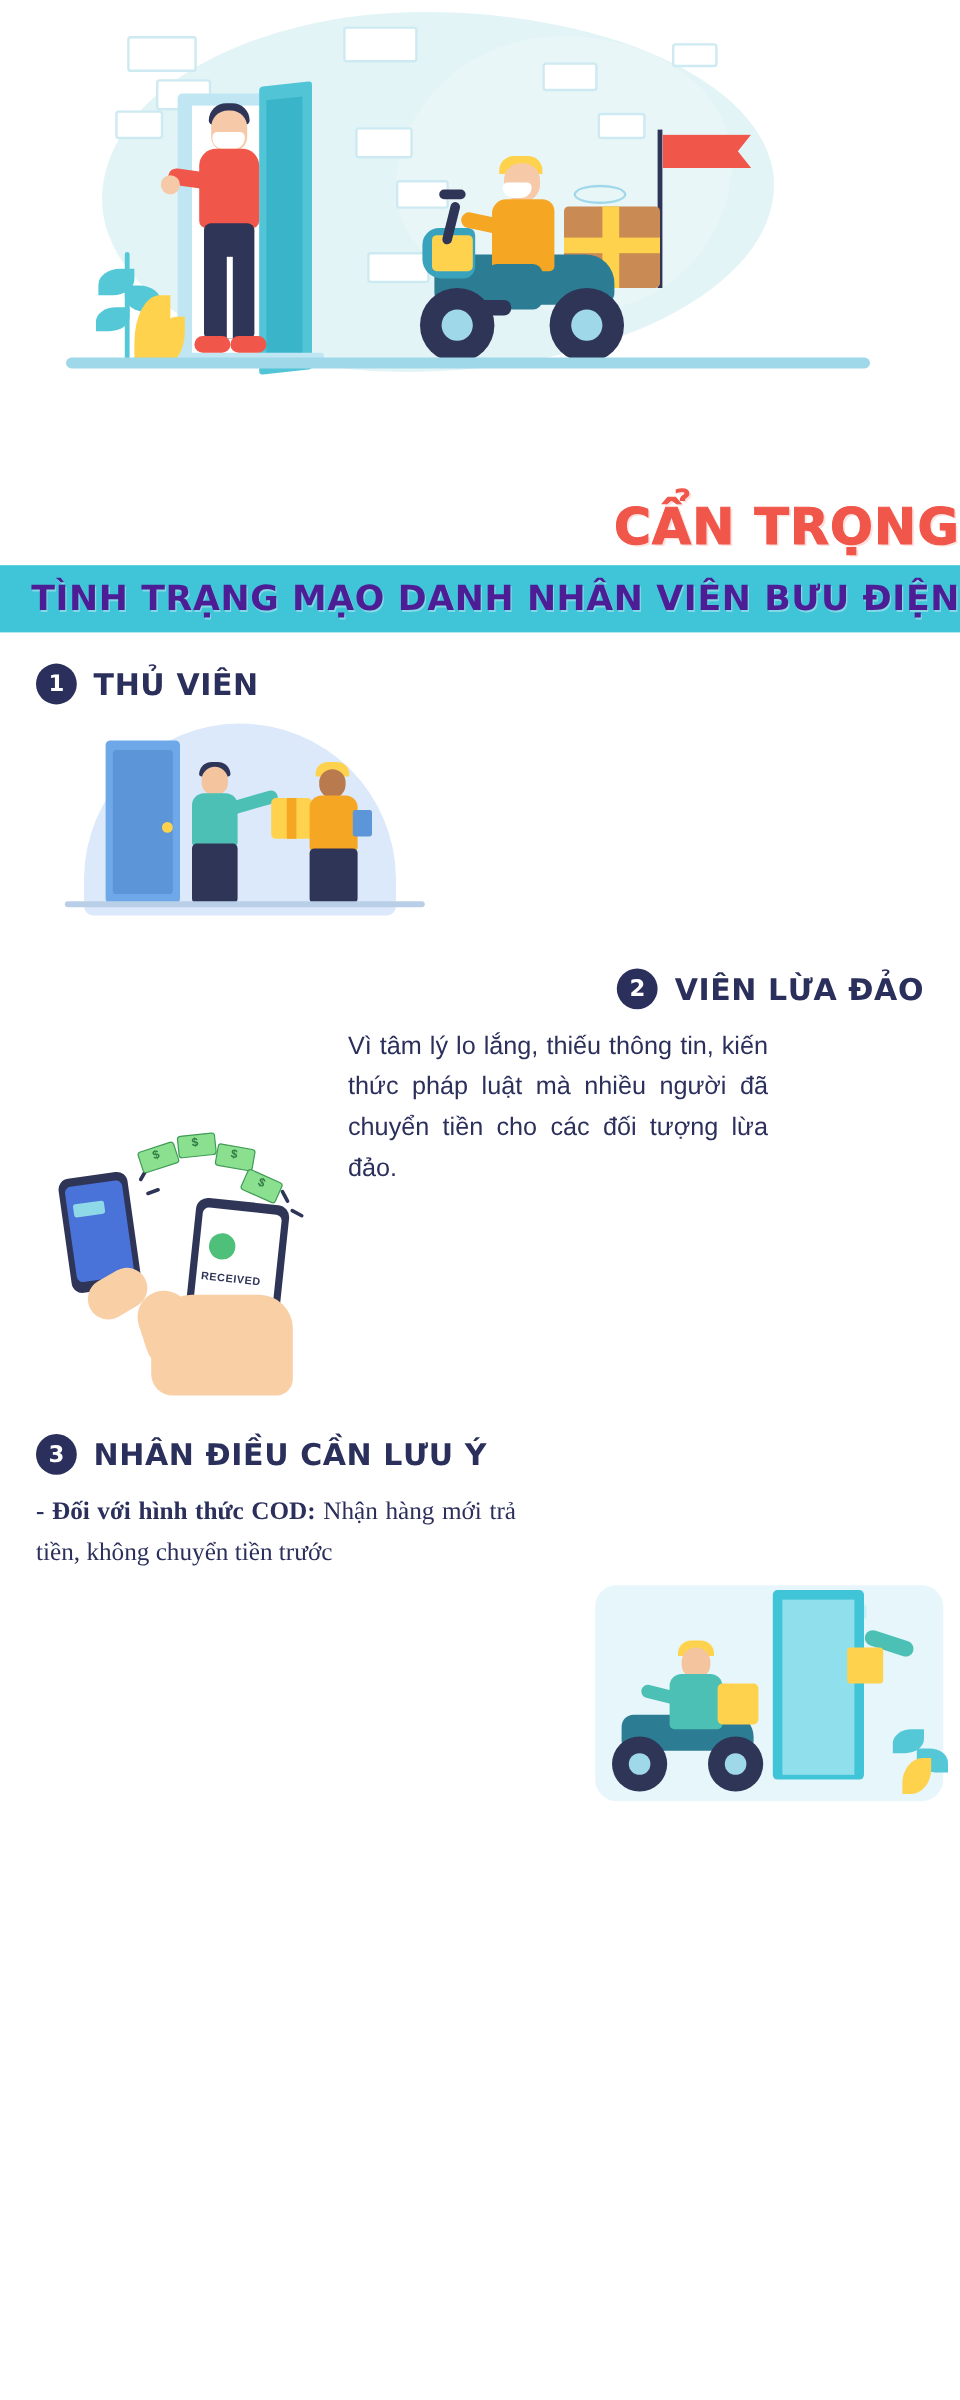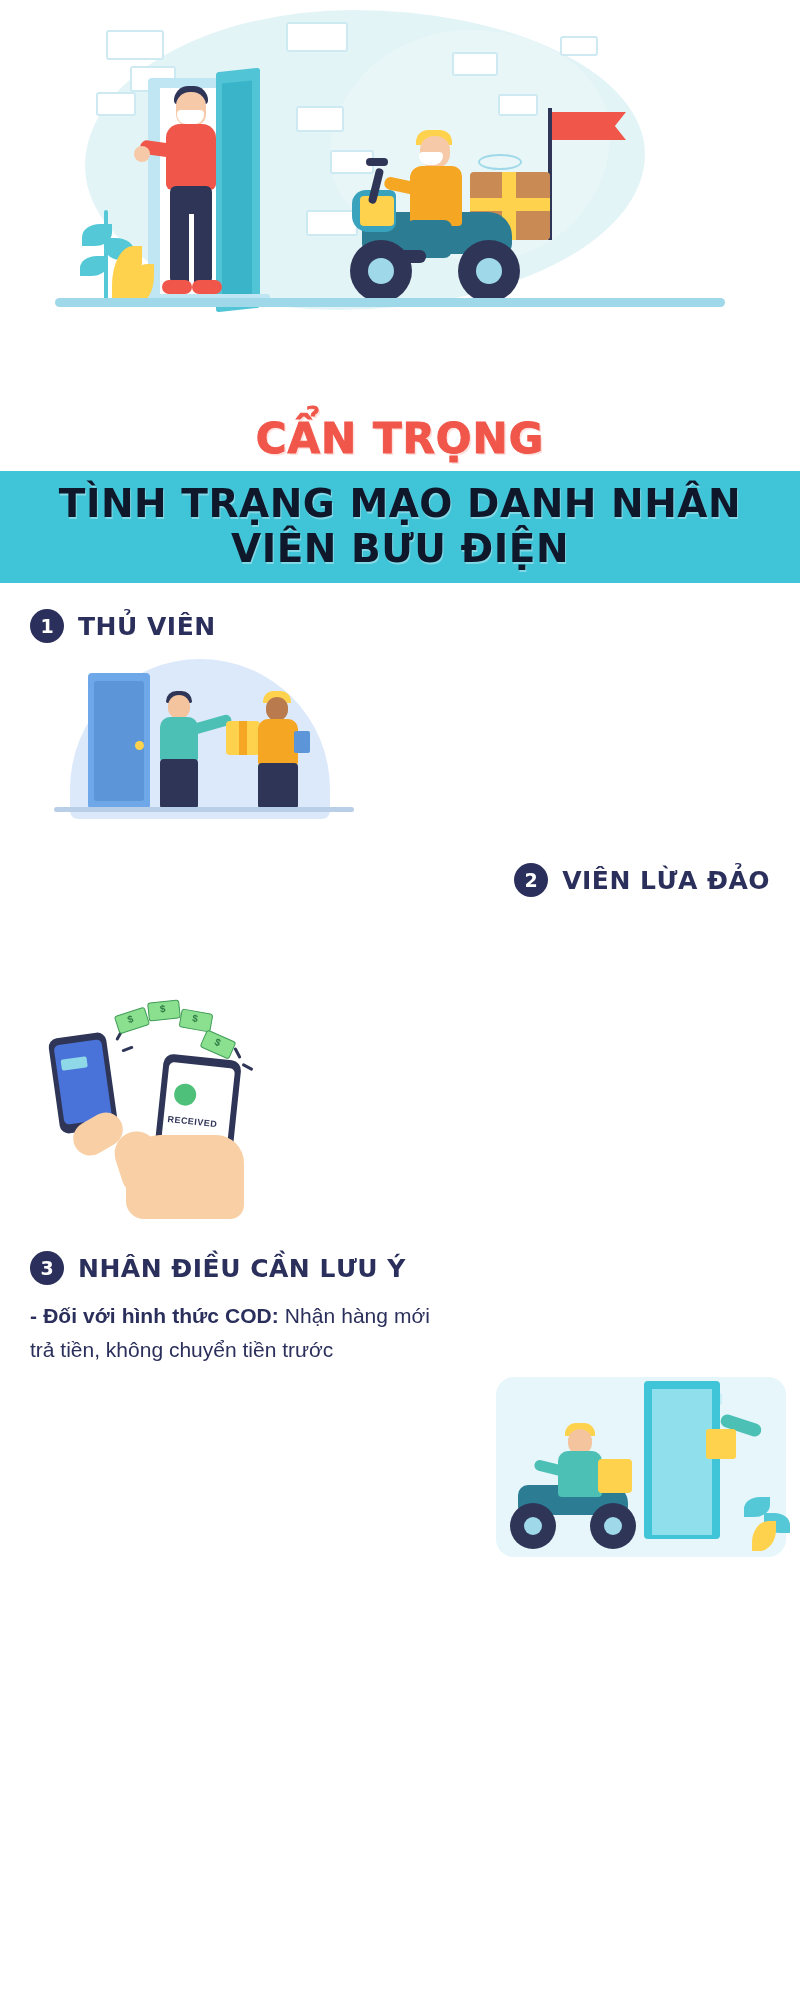--- a/index.html
+++ b/index.html
@@ -406,43 +406,43 @@
     height: 12px;
     border: 2px solid #9fd8e8;
     border-radius: 50%;
   }
 
   
   .title-wrap {
     position: relative;
     width: 800px;
     padding: 8px 0 0 0;
-    text-align: center;
+    text-align: right;
   }
   .title-main {
     font-family: "DejaVu Sans", sans-serif;
     font-size: 42px;
     font-weight: bold;
     letter-spacing: 1px;
     color: #f0564a;
     -webkit-text-stroke: 1px #f0564a;
     margin: 0;
     padding: 6px 0 2px 0;
     text-shadow: 2px 2px 0 rgba(240,86,74,0.18);
   }
   .title-bar {
     margin: 6px 0 0 0;
     background: #3fc4d8;
     padding: 10px 0 12px 0;
   }
   .title-sub {
     font-family: "DejaVu Sans", sans-serif;
-    font-size: 39px;
+    font-size: 29px;
     font-weight: bold;
-    color: #0f172a;
+    color: #4c1d95;
     letter-spacing: 0.5px;
     margin: 0;
     text-shadow: 1px 2px 0 rgba(255,255,255,0.35);
   }
 
   
   .section {
     position: relative;
     padding: 0 30px;
   }
@@ -800,20 +800,21 @@
     margin: 0 0 18px 0;
     color: #2b2f5b;
     text-align: justify;
   }
   .b3-item b { font-weight: bold; }
   .b3-wrap {
     position: relative;
   }
   .b3-left {
     width: 400px;
+    font-family: Liberation Serif, serif;
   }
   .b3-art {
     position: absolute;
     right: -26px;
     top: 68px;
     width: 320px;
     height: 210px;
   }
   .b3-bg {
     position: absolute;
@@ -1111,20 +1112,21 @@
           <div class="chk"></div>
           <div class="lbl">RECEIVED</div>
         </div>
         <div class="spark" style="left:206px;top:52px;transform:rotate(-28deg);"></div>
         <div class="spark" style="left:216px;top:66px;transform:rotate(-62deg);"></div>
         <div class="finger"></div>
         <div class="thumb"></div>
         <div class="hand"></div>
       </div>
       <div class="b2-text">
+        <p class="para">Vì tâm lý lo lắng, thiếu thông tin, kiến thức pháp luật mà nhiều người đã chuyển tiền cho các đối tượng lừa đảo.</p>
       </div>
     </div>
   </div>
 
   <div class="section">
     <div class="sec-head">
       <div class="num">3</div>
       <div class="sec-title">NHÂN ĐIỀU CẦN LƯU Ý</div>
     </div>
     <div class="b3-wrap">

